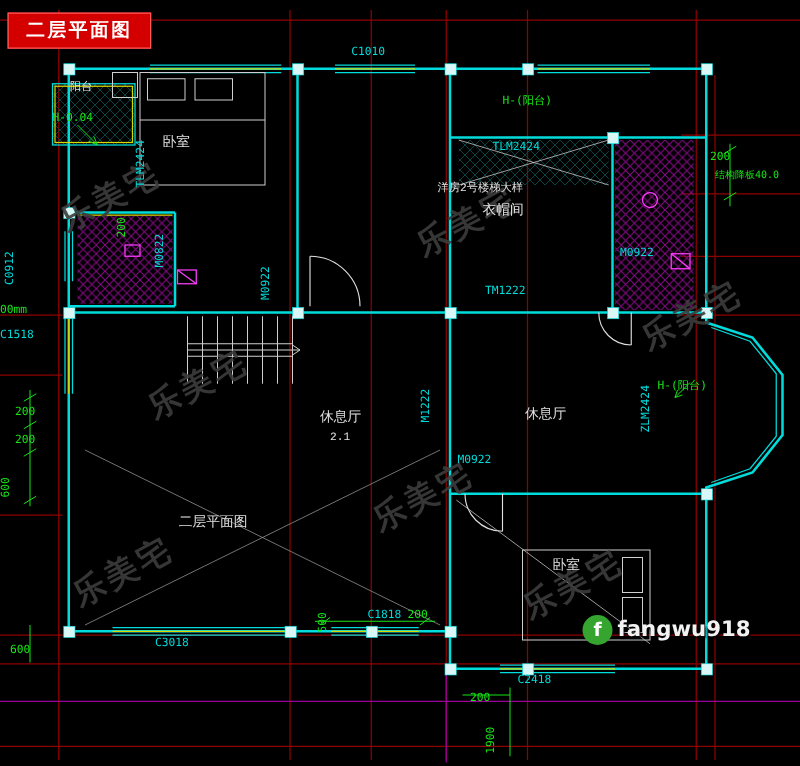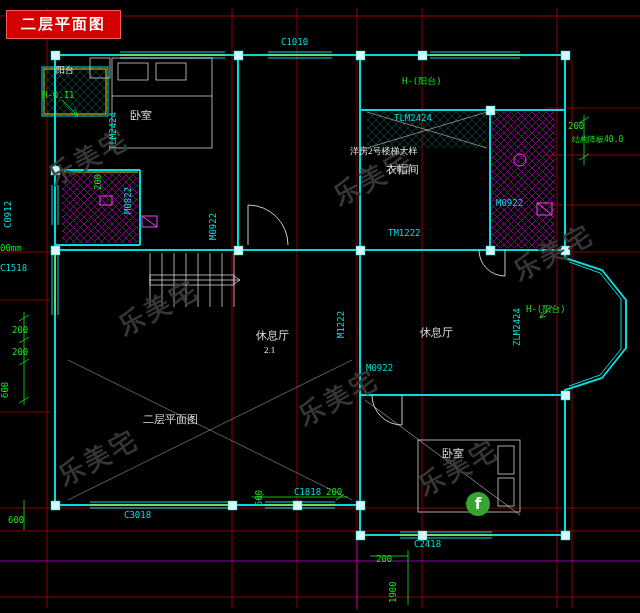--- a/index.html
+++ b/index.html
@@ -8,21 +8,21 @@
     overflow:hidden;font-family:"DejaVu Sans",sans-serif;
   }
   .plan{position:absolute;left:0;top:0;}
   .layer{position:absolute;left:0;top:0;width:100%;height:100%;pointer-events:none;}
   .lbl{
     position:absolute;line-height:1;white-space:nowrap;
     font-family:"DejaVu Sans Mono",monospace;font-size:9px;
   }
   .cyan{color:#00dcdc;}
   .green{color:#17e617;}
-  .room{color:#e2e2e2;font-family:Liberation Serif, serif;font-size:11px;}
+  .room{color:#e2e2e2;font-family:Liberation Mono, monospace;font-size:11px;}
   .small{font-size:9px;}
   .tiny{font-size:8px;}
   .vert{transform:rotate(-90deg);transform-origin:0 0;}
   .wm{
     position:absolute;color:#3c3c3c;font-size:26px;font-weight:bold;
     letter-spacing:3px;transform:rotate(-28deg);opacity:.9;
     font-family:"DejaVu Sans",sans-serif;
   }
   .badge{
     position:absolute;left:6px;top:10px;background:#d40000;color:#fff;
@@ -236,21 +236,21 @@
     <span class="wm" style="left:115px;top:290px">乐美宅</span>
     <span class="wm" style="left:510px;top:235px">乐美宅</span>
     <span class="wm" style="left:295px;top:380px">乐美宅</span>
     <span class="wm" style="left:55px;top:440px">乐美宅</span>
     <span class="wm" style="left:415px;top:450px">乐美宅</span>
   </div>
 
   <div class="layer">
     <span class="lbl cyan" style="left:281px;top:38px">C1010</span>
     <span class="lbl room small" style="left:56px;top:66px">阳台</span>
-    <span class="lbl green" style="left:42px;top:91px">H-0.11</span>
+    <span class="lbl green" style="left:42px;top:91px">H-0.04</span>
     <span class="lbl room" style="left:130px;top:110px">卧室</span>
     <span class="lbl cyan vert" style="left:109px;top:150px">TLM2424</span>
     <span class="lbl green" style="left:402px;top:77px">H-(阳台)</span>
     <span class="lbl cyan" style="left:394px;top:114px">TLM2424</span>
     <span class="lbl green" style="left:568px;top:122px">200</span>
     <span class="lbl green tiny" style="left:572px;top:136px">结构降板40.0</span>
     <span class="lbl room small" style="left:350px;top:147px">洋房2号楼梯大样</span>
     <span class="lbl room" style="left:386px;top:164px">衣帽间</span>
     <span class="lbl cyan vert" style="left:124px;top:214px">M0822</span>
     <span class="lbl green vert" style="left:94px;top:190px">200</span>
@@ -279,15 +279,16 @@
     <span class="lbl green" style="left:8px;top:516px">600</span>
     <span class="lbl cyan" style="left:414px;top:540px">C2418</span>
     <span class="lbl green" style="left:376px;top:555px">200</span>
     <span class="lbl green vert" style="left:389px;top:603px">1900</span>
   </div>
 
   <div class="badge">二层平面图</div>
 
   <div class="logo">
     <span class="logo-circle">f</span>
+    <span class="logo-text">fangwu918</span>
   </div>
 
 </div>
 
 </body></html>

